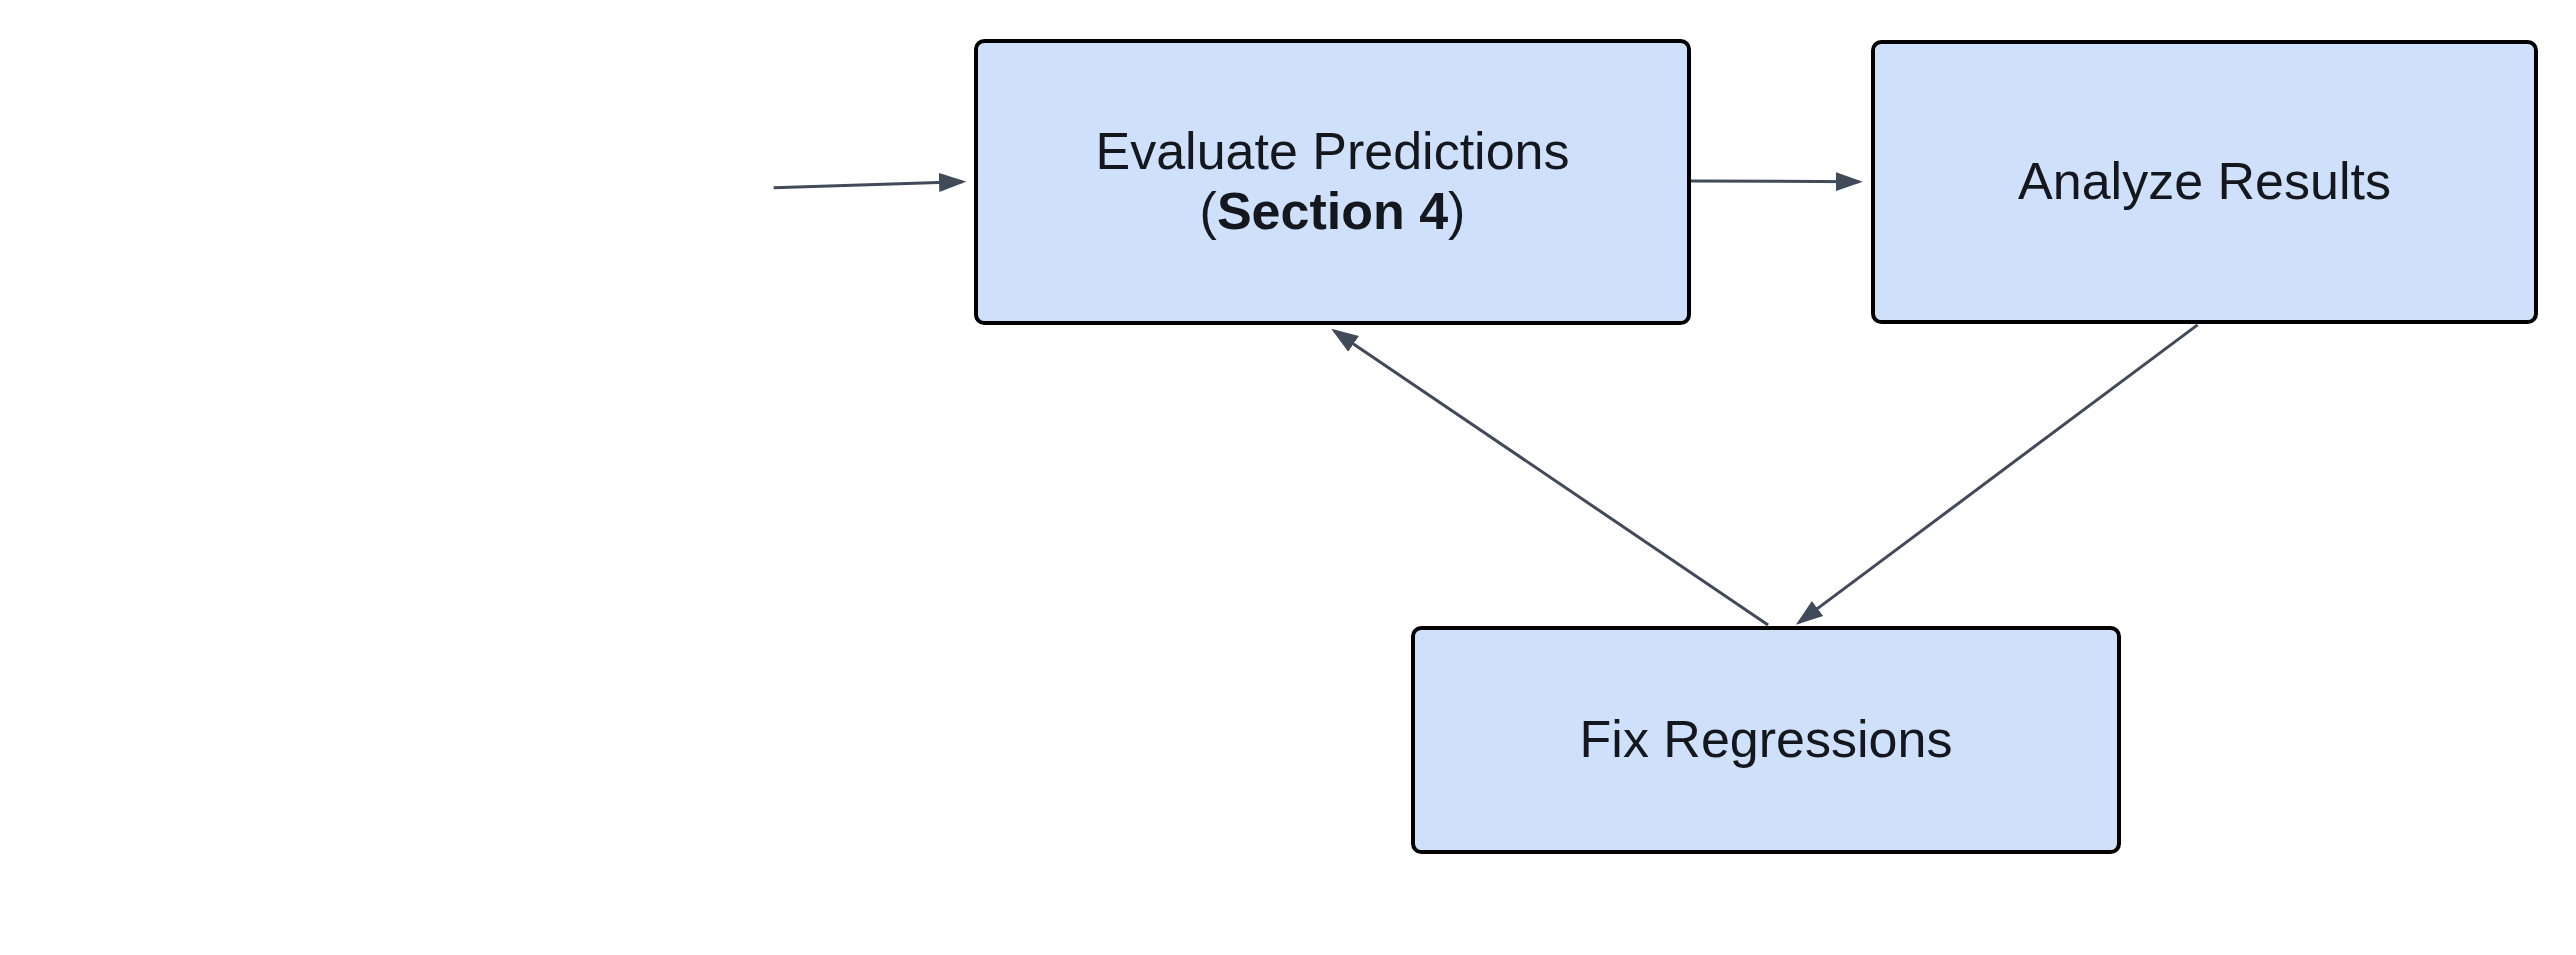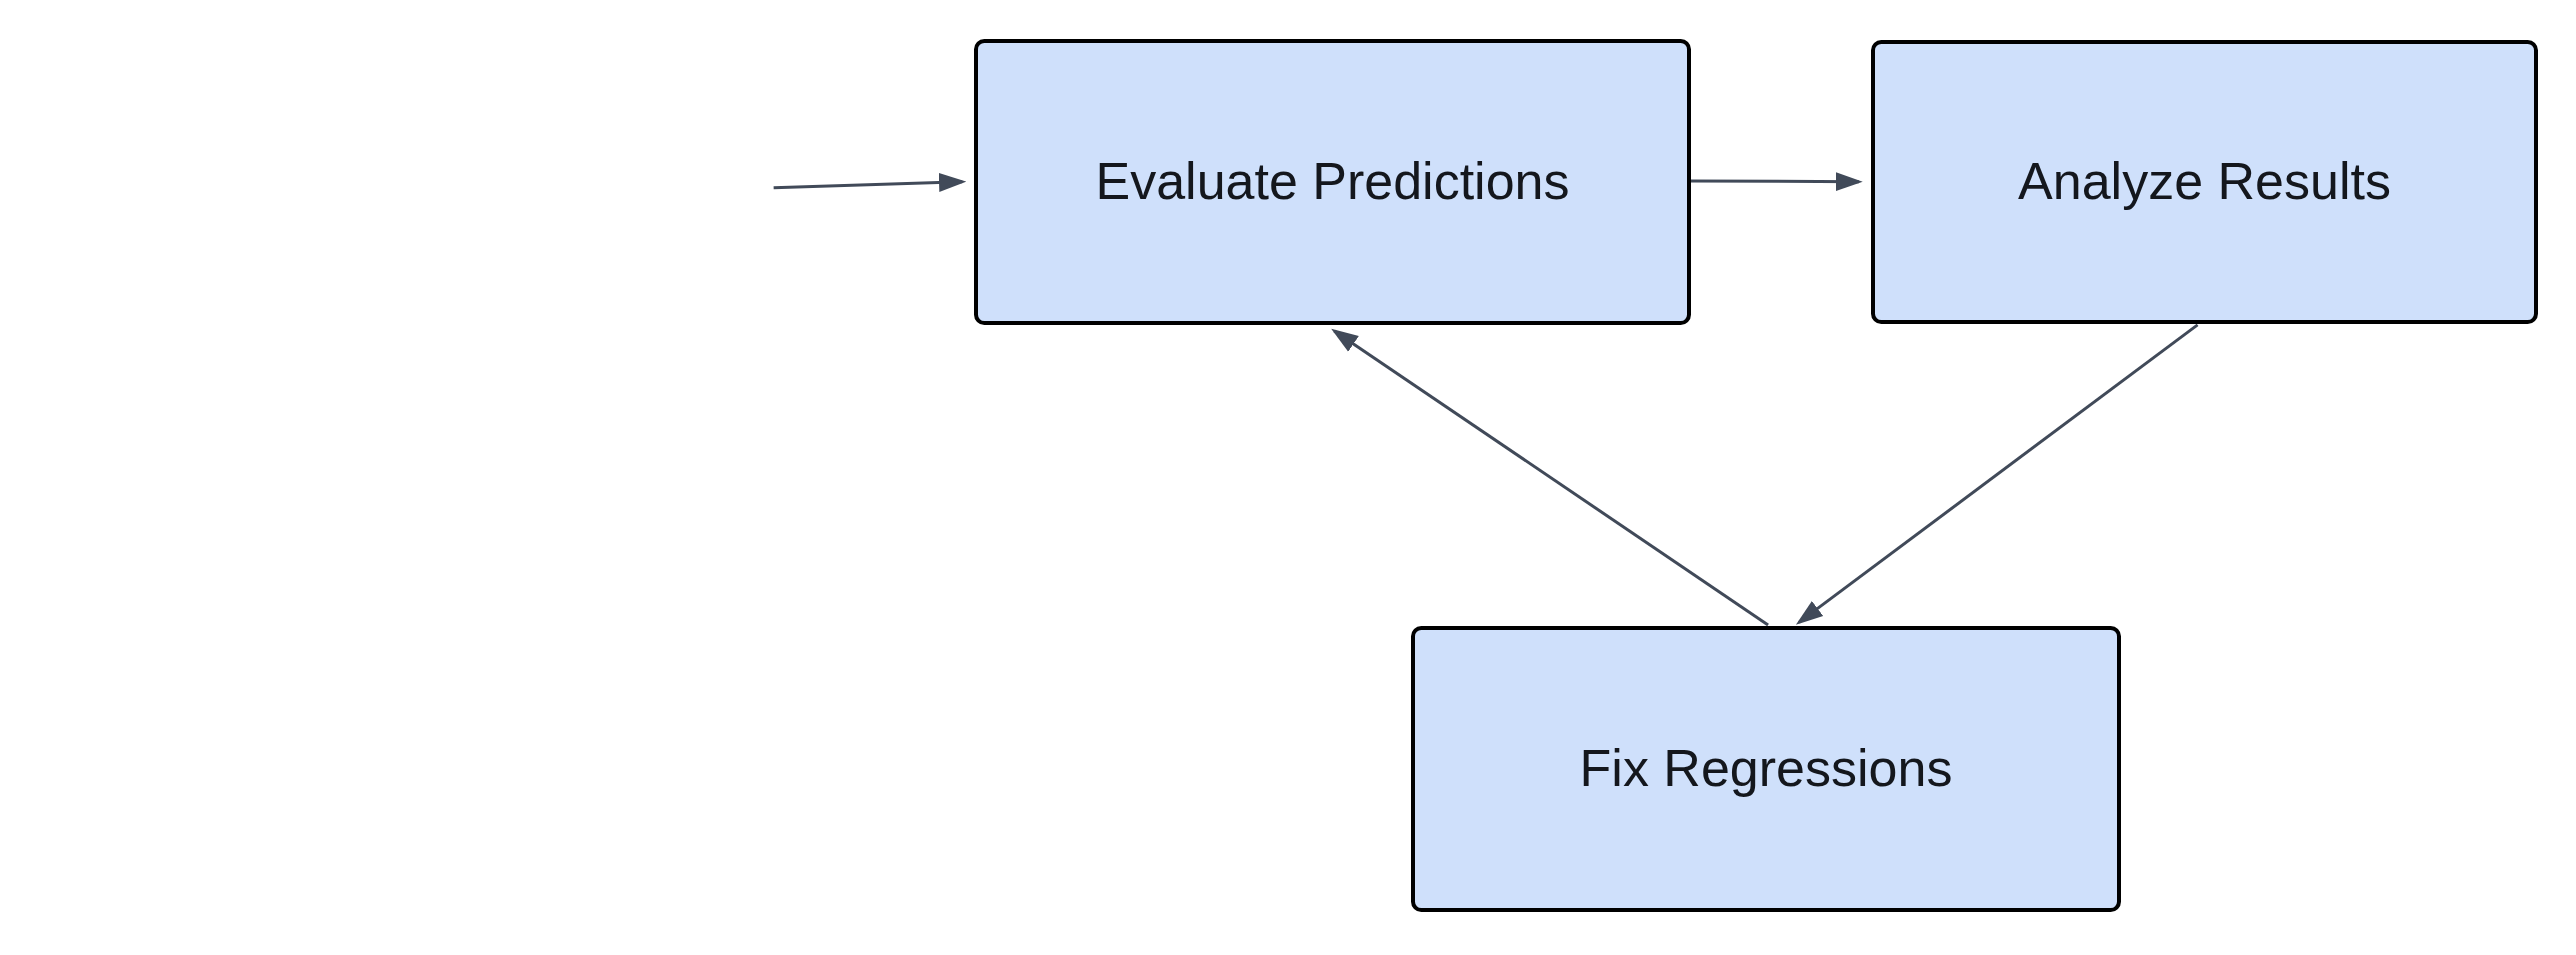--- a/index.html
+++ b/index.html
@@ -36,21 +36,21 @@
     line-height:1.15;
     font-weight:400;
   }
   .node .label{white-space:nowrap;}
   .node .sublabel{white-space:nowrap;}
   .node .sublabel b{font-weight:700;}
   
   #node-compress  {left:26px;   top:39px;  width:748px; height:298px;}
   #node-evaluate  {left:974px; top:39px;  width:717px; height:286px;}
   #node-analyze   {left:1871px; top:40px;  width:667px; height:284px;}
-  #node-fix       {left:1411px; top:626px; width:710px; height:286px;}
+  #node-fix       {left:1411px; top:626px; width:710px; height:228px;}
 </style>
 </head>
 <body>
 
 <div class="canvas">
 
   <svg class="edges" viewBox="0 0 3004 1114" xmlns="http://www.w3.org/2000/svg">
     <defs>
       <marker id="arrow" viewBox="0 0 10 7" refX="8.6" refY="3.5" markerWidth="9" markerHeight="7" orient="auto-start-reverse">
         <path class="arrow-head" d="M0,0 L10,3.5 L0,7 Z"></path>
@@ -58,20 +58,21 @@
     </defs>
     <line class="edge-line" x1="902" y1="219" x2="1122" y2="212" marker-end="url(#arrow)"></line>
     <line class="edge-line" x1="1972" y1="211" x2="2168" y2="212" marker-end="url(#arrow)"></line>
     <line class="edge-line" x1="2563" y1="379" x2="2098" y2="726" marker-end="url(#arrow)"></line>
     <line class="edge-line" x1="2062" y1="729" x2="1556" y2="386" marker-end="url(#arrow)"></line>
   </svg>
 
 
   <div class="node" id="node-evaluate">
     <span class="label">Evaluate Predictions</span>
+    <span class="sublabel"><span>(</span><b>Section 4</b><span>)</span></span>
   </div>
 
   <div class="node" id="node-analyze">
     <span class="label">Analyze Results</span>
   </div>
 
   <div class="node" id="node-fix">
     <span class="label">Fix Regressions</span>
   </div>
 

